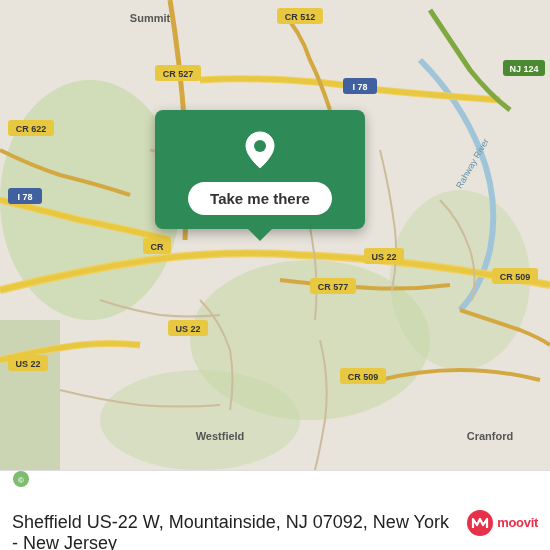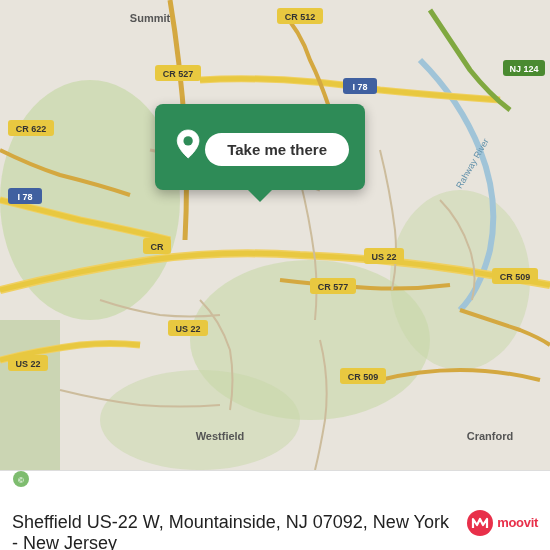--- a/index.html
+++ b/index.html
@@ -23,27 +23,27 @@
     #map-svg {
       width: 100%;
       height: 100%;
       position: absolute;
       top: 0; left: 0;
     }
 
     
     #popup-card {
       position: absolute;
-      top: 104px;
+      top: 110px;
       left: 155px;
       width: 210px;
       background: #2e8b57;
       border-radius: 8px;
       display: flex;
-      flex-direction: row;
+      flex-direction: column;
       align-items: center;
       padding: 18px 16px 14px;
       box-shadow: 0 4px 12px rgba(0,0,0,0.3);
       z-index: 10;
     }
 
     #popup-card::after {
       content: '';
       position: absolute;
       bottom: -12px;

